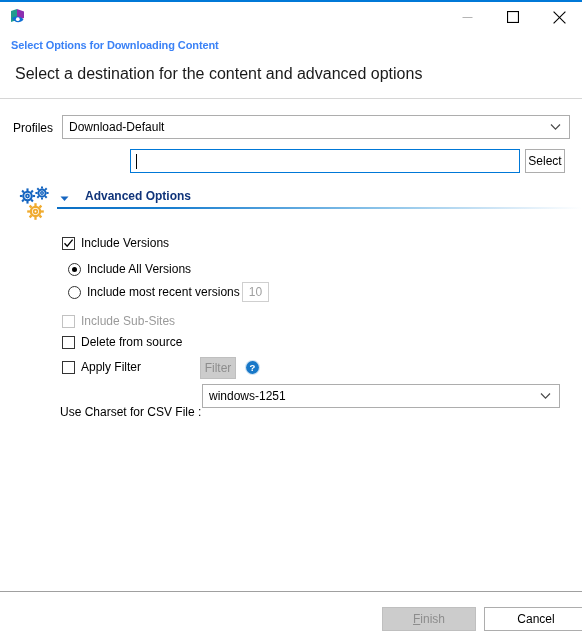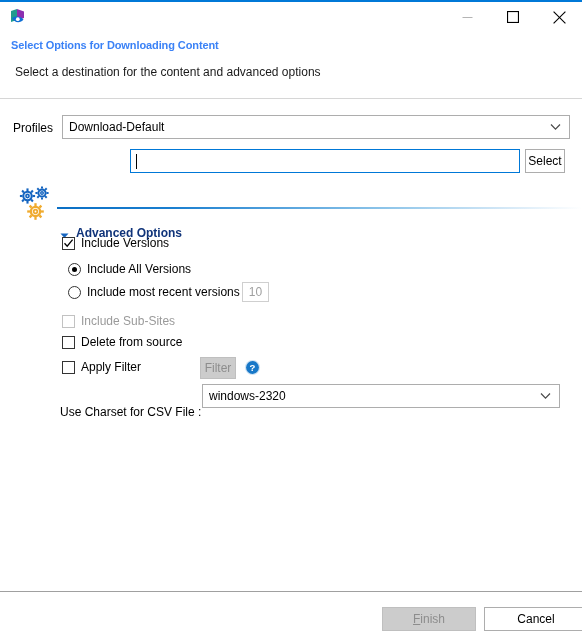--- a/index.html
+++ b/index.html
@@ -72,21 +72,21 @@
     top: 37px;
     font-size: 11px;
     font-weight: bold;
     color: #3b82f6;
     letter-spacing: -0.1px;
   }
   .hdr-sub {
     position: absolute;
     left: 15px;
     top: 63px;
-    font-size: 12px;
+    font-size: 16px;
     color: #1a1a1a;
   }
   .hdr-rule {
     position: absolute;
     left: 0;
     top: 96px;
     width: 582px;
     height: 1px;
     background: #d6d6d6;
   }
@@ -172,22 +172,21 @@
     top: 183px;
     width: 38px;
     height: 36px;
   }
   .adv-toggle {
     position: absolute;
     left: 60px;
     top: 187px;
     display: flex;
     align-items: center;
-    gap: 7px;
-    margin-top: 37px;
+    gap: 16px;
   }
   .adv-arrow {
     width: 9px; height: 9px;
     display: block;
   }
   .adv-text {
     font-size: 12px;
     font-weight: bold;
     color: #10347a;
   }
@@ -417,21 +416,21 @@
   <span class="help-icon" style="left:244px; top:357px;">
     <svg width="17" height="17" viewBox="0 0 17 17">
       <circle cx="8.5" cy="8.5" r="7.6" fill="#cfe3f3"></circle>
       <circle cx="8.5" cy="8.5" r="6.4" fill="#1878c8"></circle>
       <text x="8.5" y="12.1" font-family="Liberation Sans, sans-serif" font-size="9.6" font-weight="bold" fill="#ffffff" text-anchor="middle">?</text>
     </svg>
   </span>
 
   <div class="label" style="left:60px; top:387px;margin-top:16px;">Use Charset for CSV File :</div>
   <div class="combo" style="left:202px; top:382px; width:358px;">
-    <span>windows-2320</span>
+    <span>windows-1251</span>
     <span class="caret">
       <svg width="11" height="8" viewBox="0 0 11 8">
         <polyline points="1,1.5 5.5,6.2 10,1.5" fill="none" stroke="#4a4a4a" stroke-width="1.2"></polyline>
       </svg>
     </span>
   </div>
 
   <div class="footer-rule"></div>
 
   <button class="btn disabled" style="left:382px; top:605px; width:94px; height:24px;">

